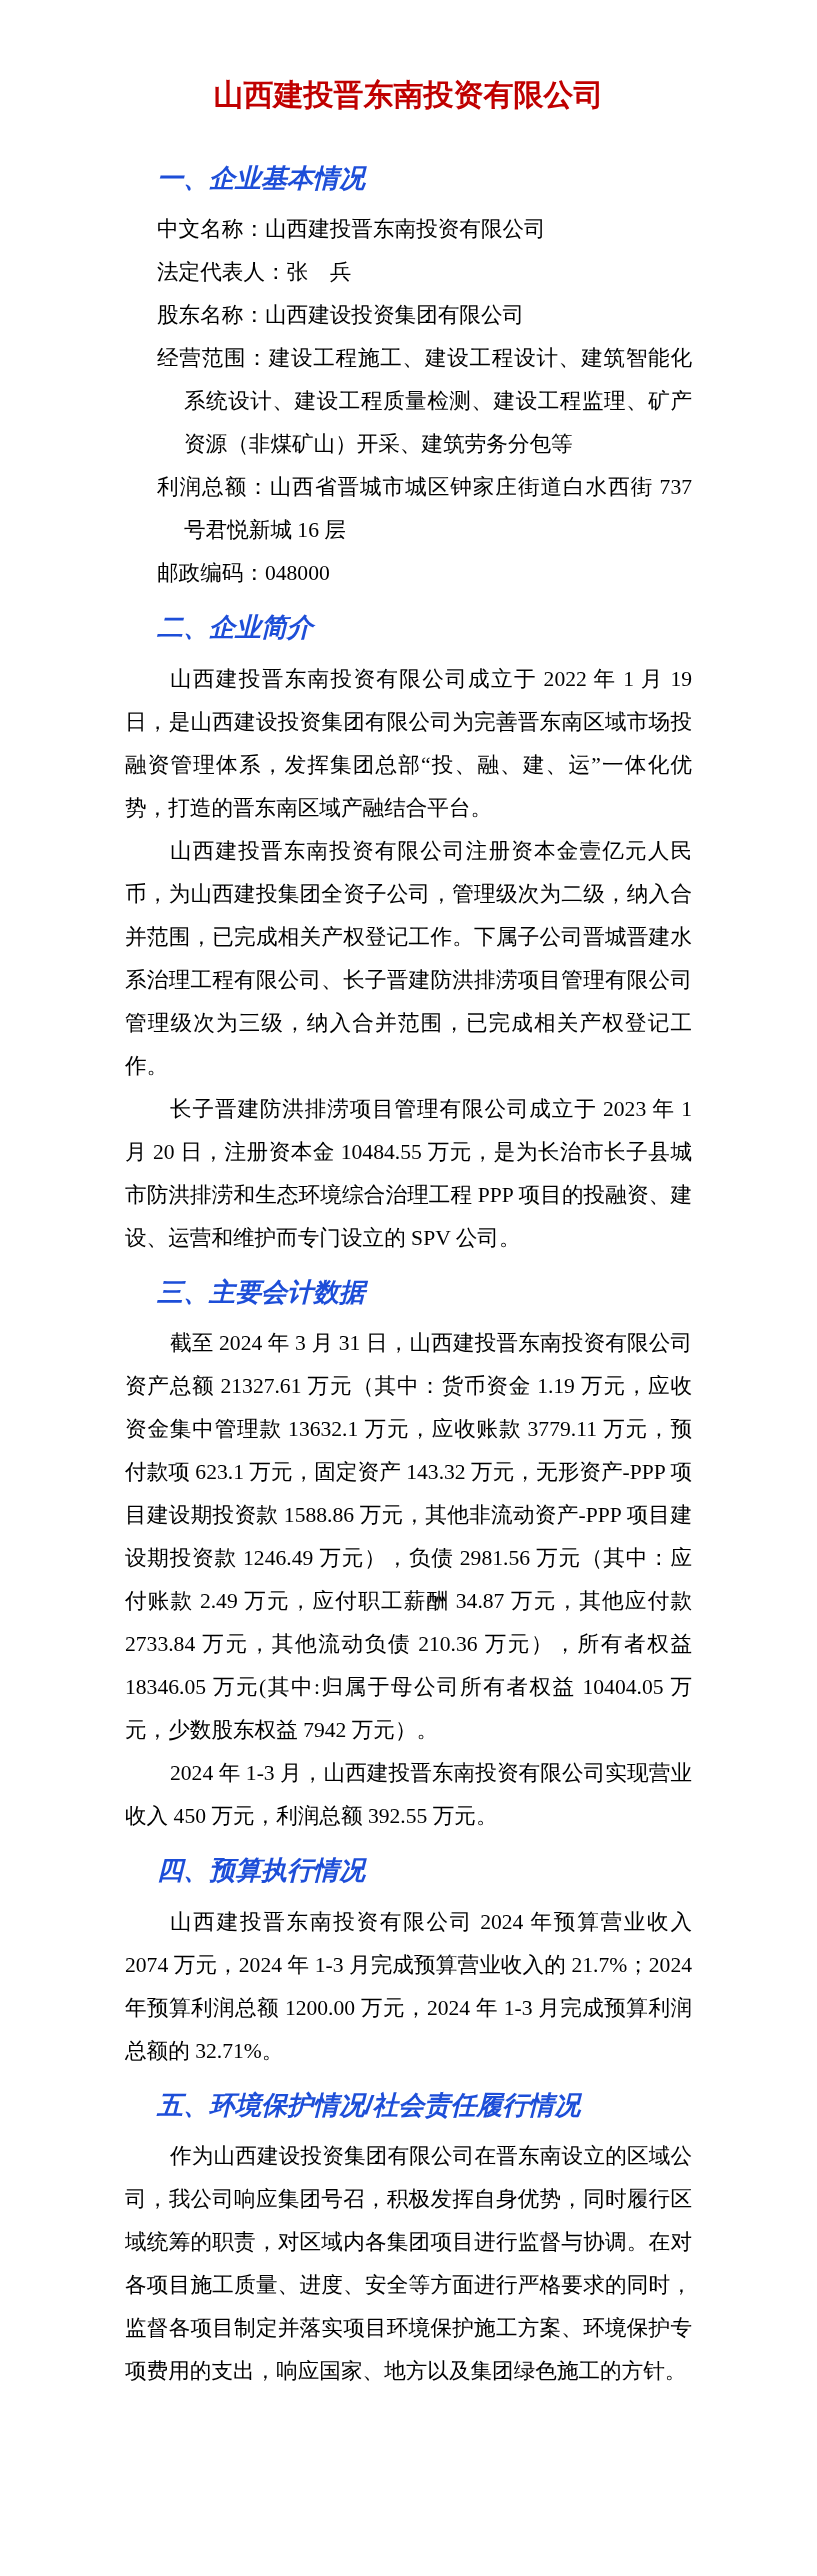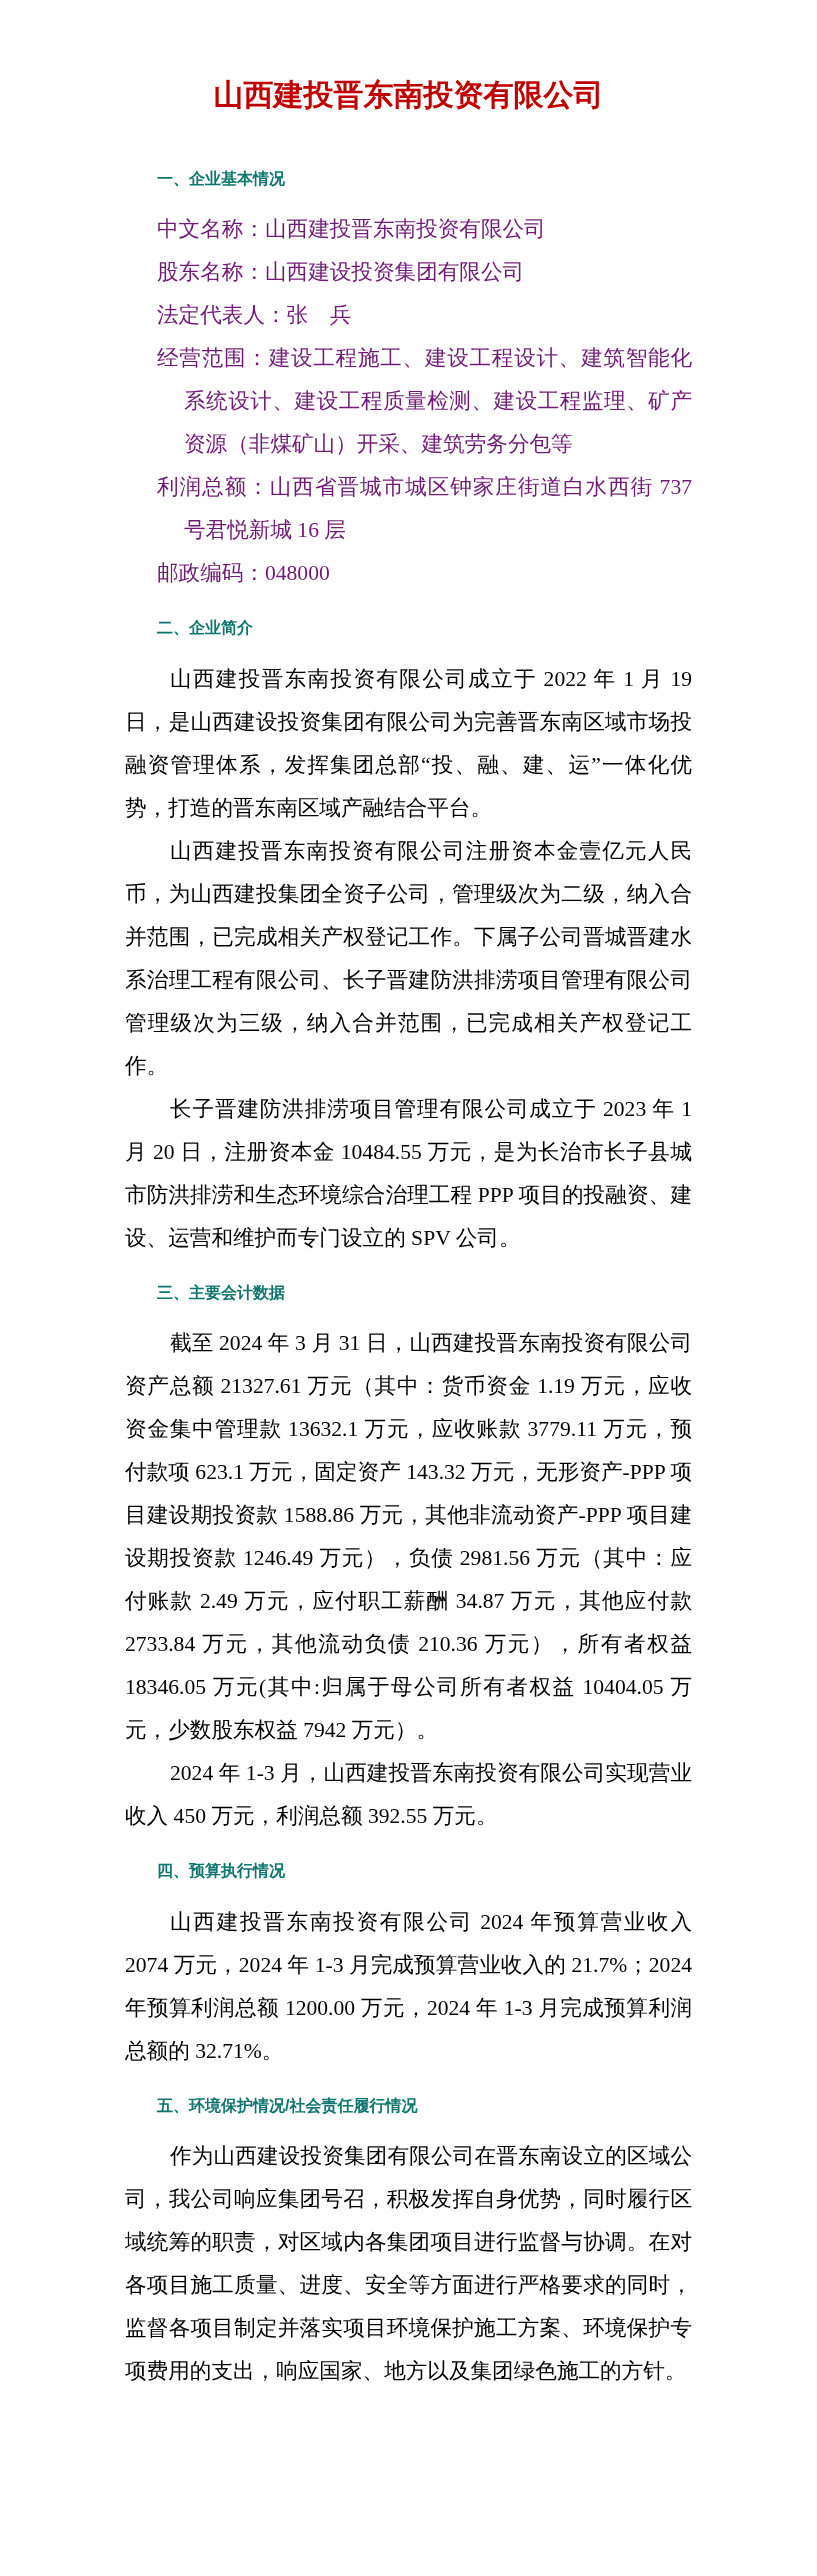--- a/index.html
+++ b/index.html
@@ -22,60 +22,61 @@
   .title-block {
     text-align: center;
     color: #c00000;
     font-family: "Liberation Sans", "DejaVu Sans", sans-serif;
     font-weight: bold;
     font-size: 30px;
     line-height: 46px;
     margin-bottom: 39px;
   }
   .sec-heading {
-    color: #0f766e;
+    color: #1d4ed8;
     font-family: "Liberation Sans", "DejaVu Sans", sans-serif;
     font-weight: bold;
-    font-size: 16px;
+    font-size: 26px;
     line-height: 43px;
     margin: 11.3px 0 8.2px 0;
     padding-left: 32px;
+    font-style: italic;
   }
   .doc-section {
     margin: 0;
   }
   .field {
     text-align: justify;
     padding-left: 59px;
     text-indent: -27px;
     margin: 0;
   }
   .field-label, .field-value {
-    color: #701a75;
+    color: #000000;
   }
   .para {
     margin: 0;
     text-align: justify;
     text-indent: 45px;
   }
 </style>
 </head>
 <body>
 
 <div class="page">
 
   <header class="title-block">
     <div class="title-line">山西建投晋东南投资有限公司</div>
   </header>
 
   <section class="doc-section">
     <h2 class="sec-heading">一、企业基本情况</h2>
     <div class="field"><span class="field-label">中文名称：</span><span class="field-value">山西建投晋东南投资有限公司</span></div>
+    <div class="field"><span class="field-label">法定代表人：</span><span class="field-value">张　兵</span></div>
     <div class="field"><span class="field-label">股东名称：</span><span class="field-value">山西建设投资集团有限公司</span></div>
-    <div class="field"><span class="field-label">法定代表人：</span><span class="field-value">张　兵</span></div>
     <div class="field"><span class="field-label">经营范围：</span><span class="field-value">建设工程施工、建设工程设计、建筑智能化系统设计、建设工程质量检测、建设工程监理、矿产资源（非煤矿山）开采、建筑劳务分包等</span></div>
     <div class="field"><span class="field-label">利润总额：</span><span class="field-value">山西省晋城市城区钟家庄街道白水西街 737 号君悦新城 16 层</span></div>
     <div class="field"><span class="field-label">邮政编码：</span><span class="field-value">048000</span></div>
   </section>
 
   <section class="doc-section">
     <h2 class="sec-heading">二、企业简介</h2>
     <p class="para">山西建投晋东南投资有限公司成立于 2022 年 1 月 19 日，是山西建设投资集团有限公司为完善晋东南区域市场投融资管理体系，发挥集团总部“投、融、建、运”一体化优势，打造的晋东南区域产融结合平台。</p>
     <p class="para">山西建投晋东南投资有限公司注册资本金壹亿元人民币，为山西建投集团全资子公司，管理级次为二级，纳入合并范围，已完成相关产权登记工作。下属子公司晋城晋建水系治理工程有限公司、长子晋建防洪排涝项目管理有限公司管理级次为三级，纳入合并范围，已完成相关产权登记工作。</p>
     <p class="para">长子晋建防洪排涝项目管理有限公司成立于 2023 年 1 月 20 日，注册资本金 10484.55 万元，是为长治市长子县城市防洪排涝和生态环境综合治理工程 PPP 项目的投融资、建设、运营和维护而专门设立的 SPV 公司。</p>

